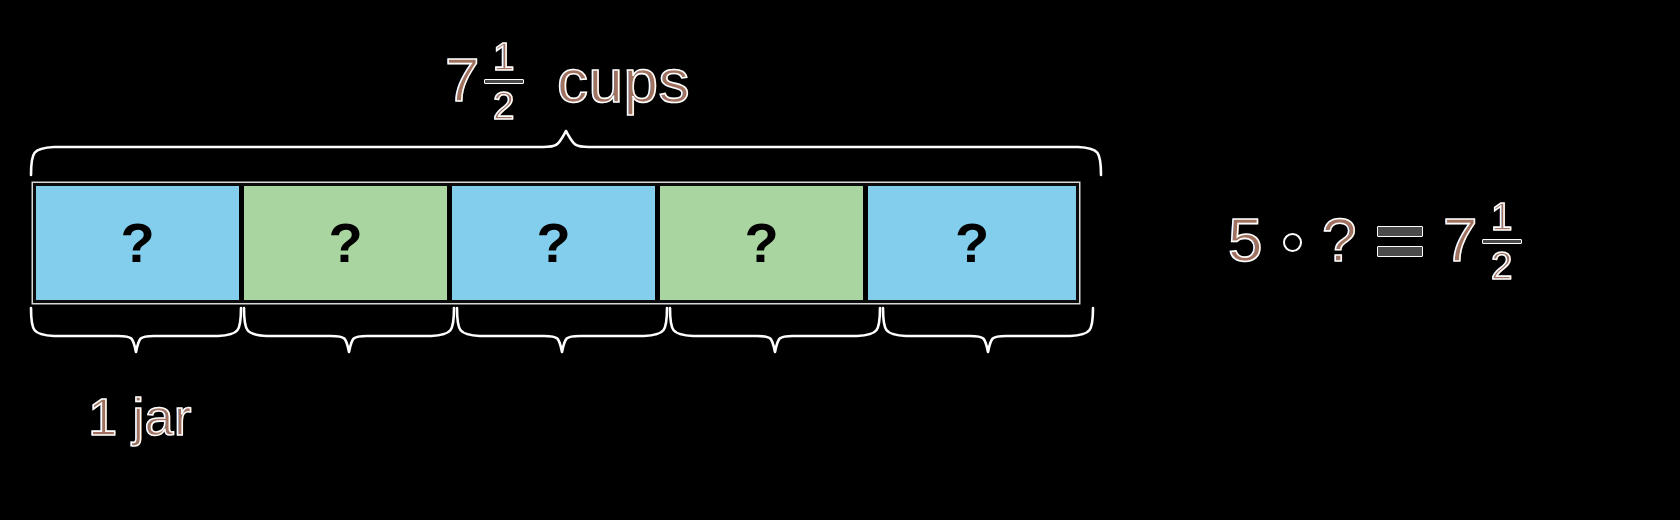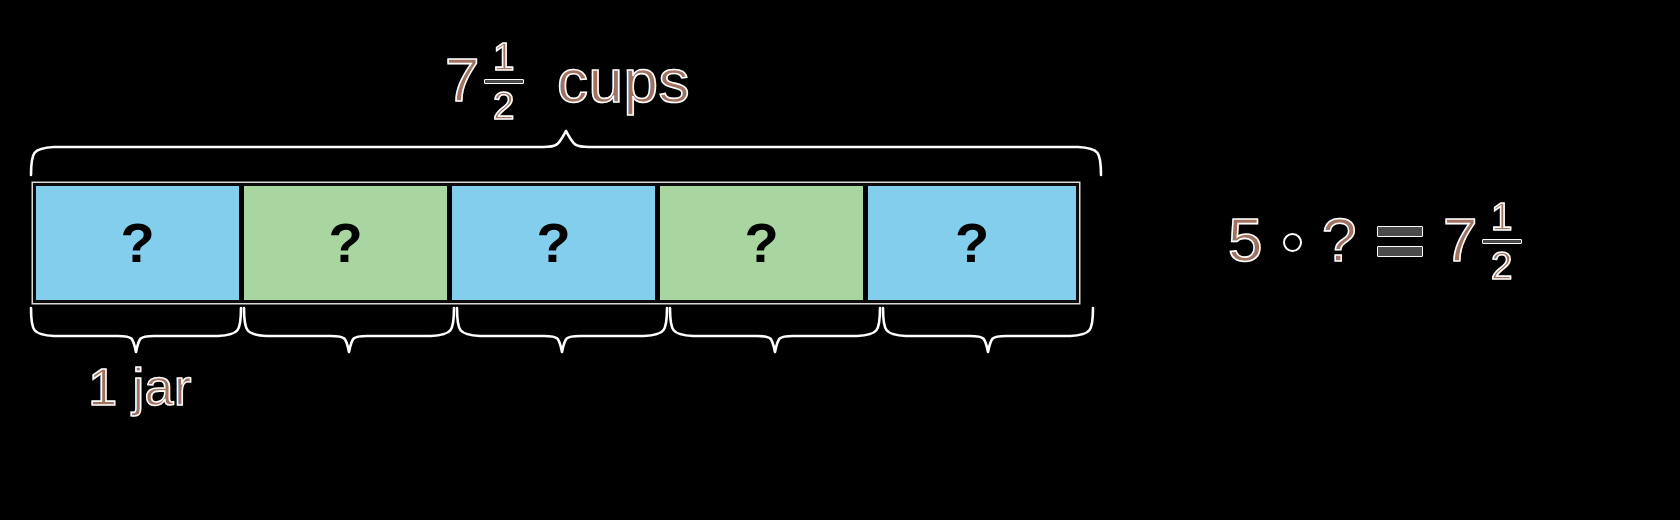--- a/index.html
+++ b/index.html
@@ -125,21 +125,21 @@
     font-weight: 700;
     color: #000000;
     line-height: 1;
     user-select: none;
   }
 
   
   #jar-label {
     position: absolute;
     left: 36px;
-    top: 357px;
+    top: 387px;
     width: 208px;
     display: flex;
     justify-content: center;
     font-size: 52px;
   }
 
   
   #equation {
     position: absolute;
     left: 1228px;

